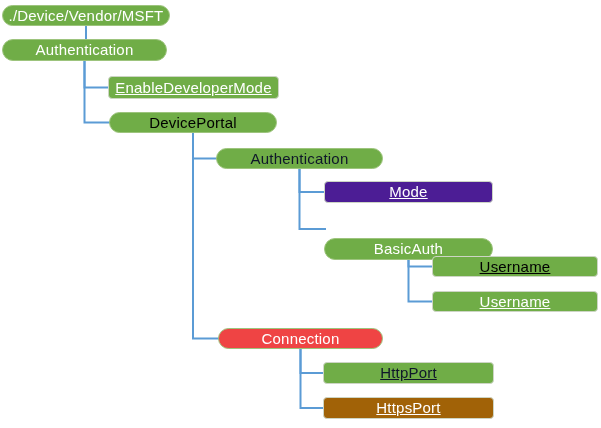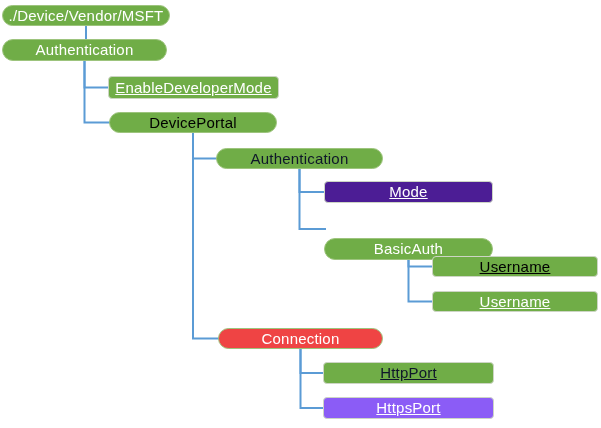--- a/index.html
+++ b/index.html
@@ -90,16 +90,16 @@
     </div>
     <div class="node rect" style="left: 432px; top: 291px; width: 166px; height: 21px; background: rgb(112, 173, 71); color: rgb(255, 255, 255); border: 1.5px solid rgb(205, 213, 197);">
       <span class="node-label">Username</span>
     </div>
     <div class="node pill" style="left: 218px; top: 328px; width: 165px; height: 21px; background: #ef4444; color: rgb(255, 255, 255); border: 1.5px solid rgb(157, 196, 125);">
       <span class="node-label">Connection</span>
     </div>
     <div class="node rect" style="left: 323px; top: 362px; width: 171px; height: 22px; background: rgb(112, 173, 71); color: #0f172a; border: 1.5px solid rgb(205, 213, 197);">
       <span class="node-label">HttpPort</span>
     </div>
-    <div class="node rect" style="left: 323px; top: 397px; width: 171px; height: 22px; background: #8b5cf6; color: rgb(255, 255, 255); border: 1.5px solid rgb(205, 213, 197);">
+    <div class="node rect" style="left: 323px; top: 397px; width: 171px; height: 22px; background: #a16207; color: rgb(255, 255, 255); border: 1.5px solid rgb(205, 213, 197);">
       <span class="node-label">HttpsPort</span>
     </div>
   </div>
 
 </body></html>

